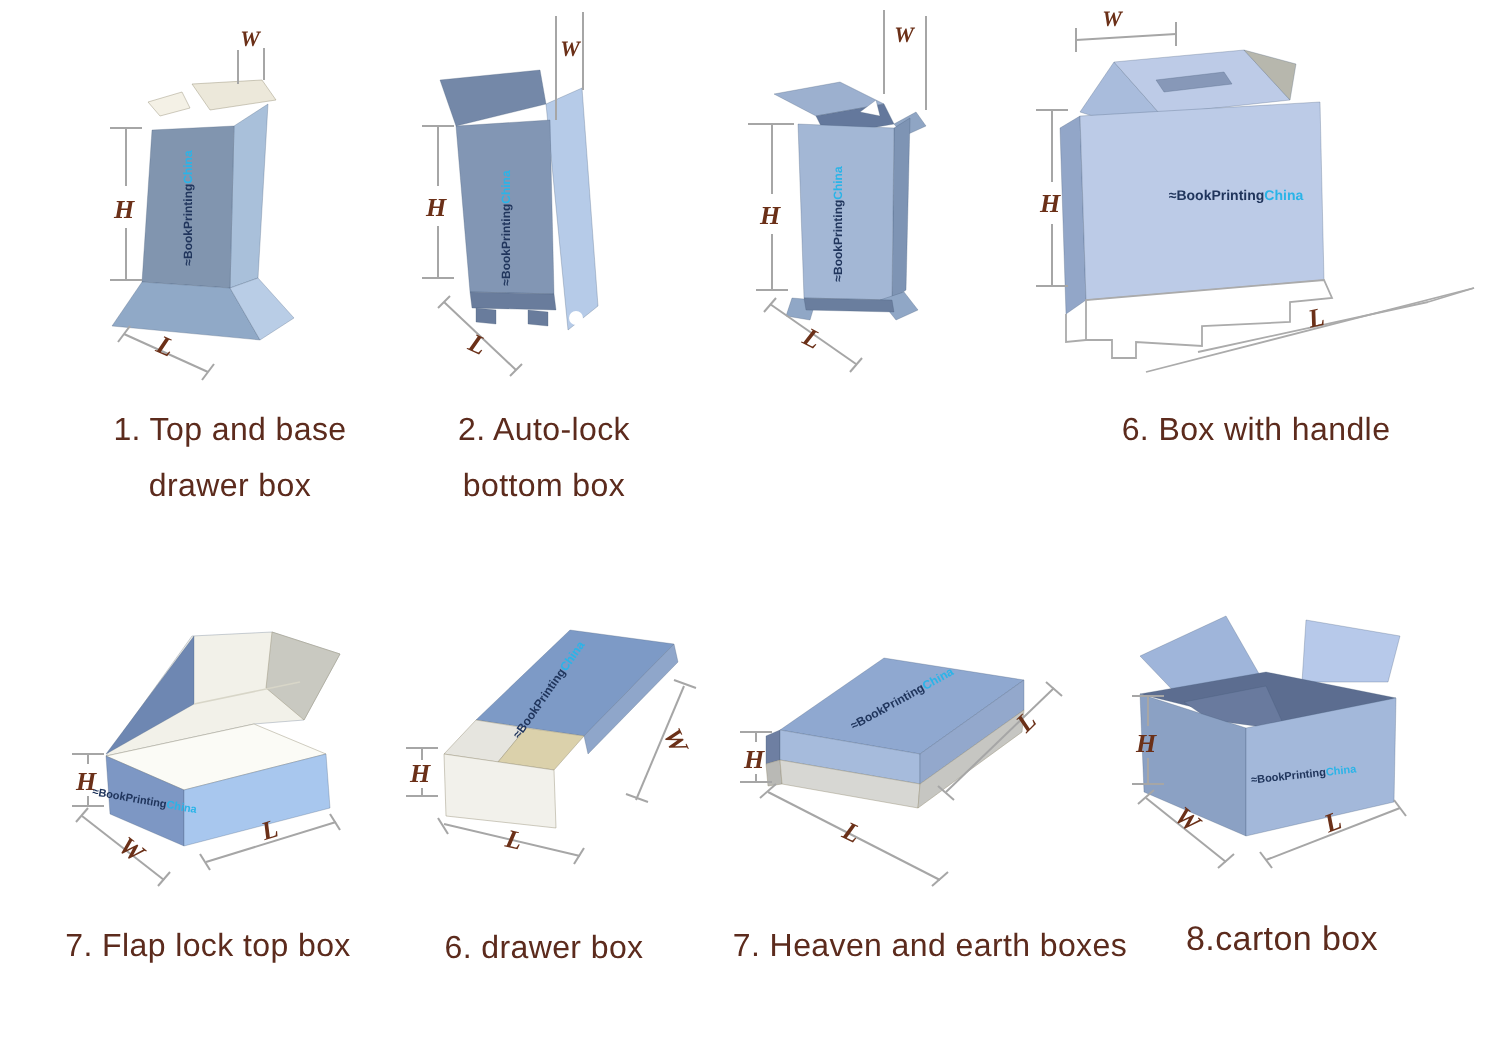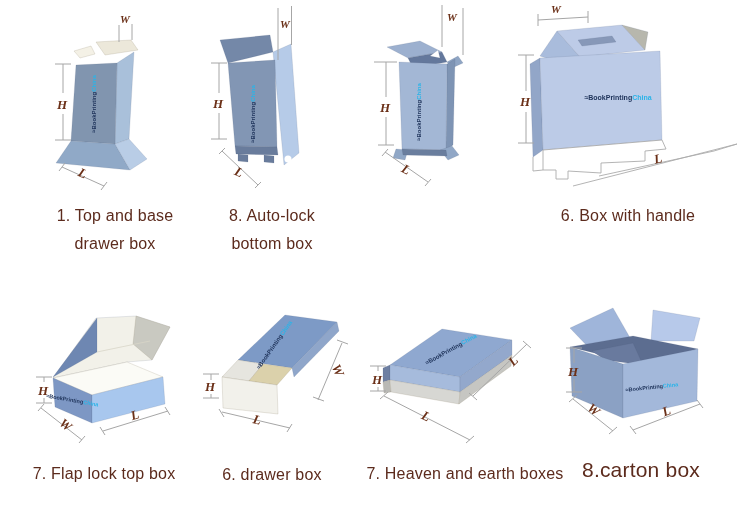--- a/index.html
+++ b/index.html
@@ -5,21 +5,21 @@
   html,body{margin:0;padding:0;background:#ffffff;}
   .stage{
     position:relative;width:750px;height:520px;background:#ffffff;
     font-family:"Liberation Sans",sans-serif;overflow:hidden;
   }
   .stage svg{position:absolute;left:0;top:0;}
   .caption{
     position:absolute;text-align:center;color:#5c2b1d;
     font-weight:400;font-size:16px;line-height:28px;letter-spacing:.2px;
   }
-  .caption.big{font-size:21px;}
+  .caption.big{font-size:17px;}
   
   polygon,path.face{stroke:rgba(70,90,120,.28);stroke-width:.5;}
   .cream{stroke:rgba(150,145,120,.45);}
   .dim{stroke:#a6a6a6;stroke-width:1;fill:none;}
   .outline{fill:#ffffff;stroke:#ababab;stroke-width:.9;}
   .outline-line{fill:none;stroke:#ababab;stroke-width:.9;}
   .dim-text{
     font-family:"Liberation Serif",serif;font-style:italic;font-weight:700;
     fill:#6b3018;font-size:13px;text-anchor:middle;
   }
@@ -223,21 +223,21 @@
     <line class="dim" x1="697" y1="400" x2="703" y2="408"></line>
     <text class="dim-text" transform="translate(668,415) rotate(-21)">L</text>
   </g>
 </svg>
 
   <div class="caption" style="left:25px;top:202px;width:180px">
     <div>1. Top and base</div>
     <div>drawer box</div>
   </div>
   <div class="caption" style="left:192px;top:202px;width:160px">
-    <div>8. Auto-lock</div>
+    <div>2. Auto-lock</div>
     <div>bottom box</div>
   </div>
   <div class="caption" style="left:538px;top:202px;width:180px">
     <div>6. Box with handle</div>
   </div>
   <div class="caption" style="left:14px;top:460px;width:180px">
     <div>7. Flap lock top box</div>
   </div>
   <div class="caption" style="left:192px;top:461px;width:160px">
     <div>6. drawer box</div>

